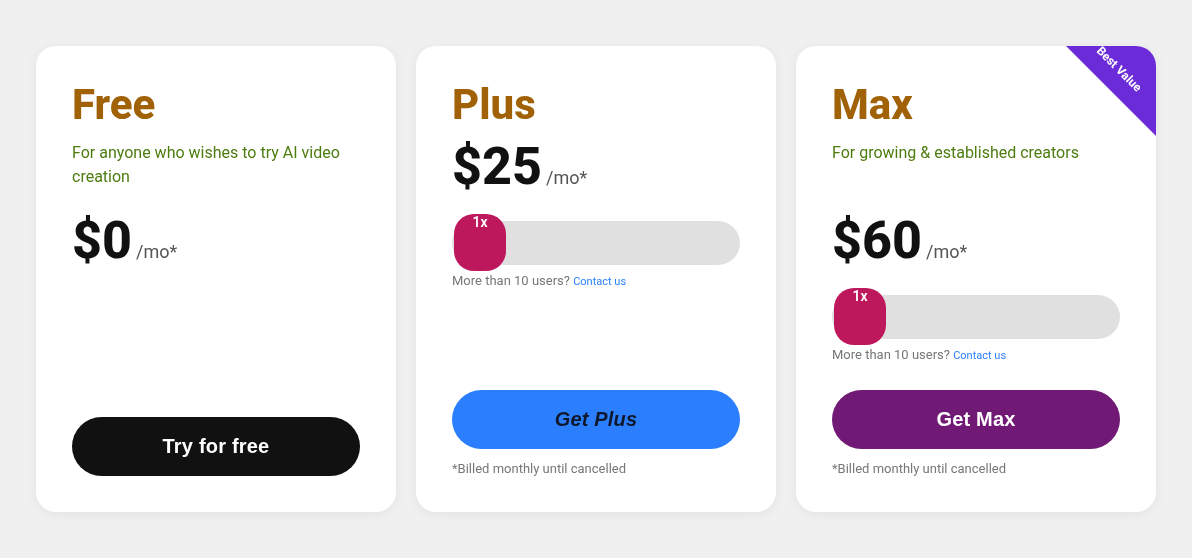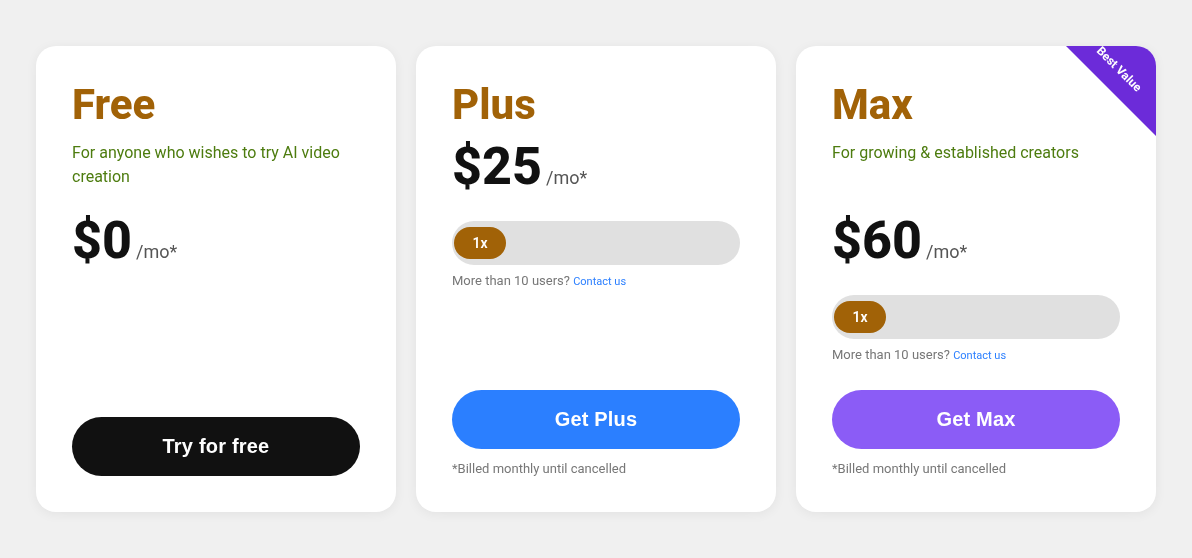--- a/index.html
+++ b/index.html
@@ -85,25 +85,24 @@
       height: 44px;
       background: #e0e0e0;
       border-radius: 22px;
       display: flex;
       align-items: center;
       margin-bottom: 8px;
     }
 
     .slider-thumb {
       width: 52px;
-      height: 32px;
-      background: #a16207;
+      height: 57px;
+      background: #be185d;
       border-radius: 20px;
       display: flex;
-      align-items: center;
       justify-content: center;
       margin-left: 2px;
       cursor: pointer;
       flex-shrink: 0;
     }
 
     .slider-thumb-label {
       color: #ffffff;
       font-size: 14px;
       font-weight: 600;
@@ -133,25 +132,26 @@
       margin-top: auto;
     }
 
     .cta-button-free {
       background: #111111;
       color: #ffffff;
     }
 
     .cta-button-plus {
       background: #2b7fff;
-      color: #ffffff;
+      color: #0f172a;
+      font-style: italic;
     }
 
     .cta-button-max {
-      background: #8b5cf6;
+      background: #701a75;
       color: #ffffff;
     }
 
     .billing-note {
       font-size: 13px;
       color: #777777;
       margin-top: 12px;
     }
 
     

